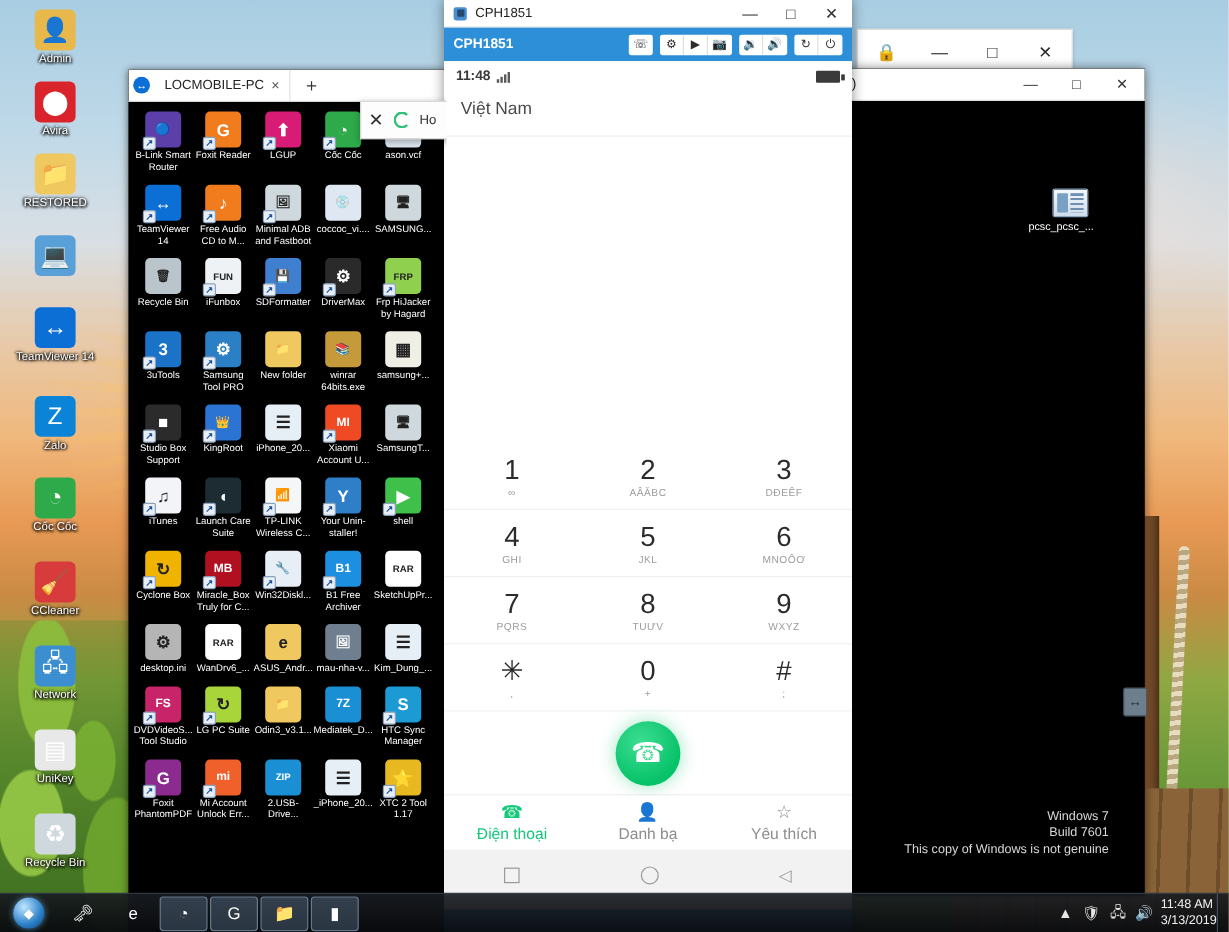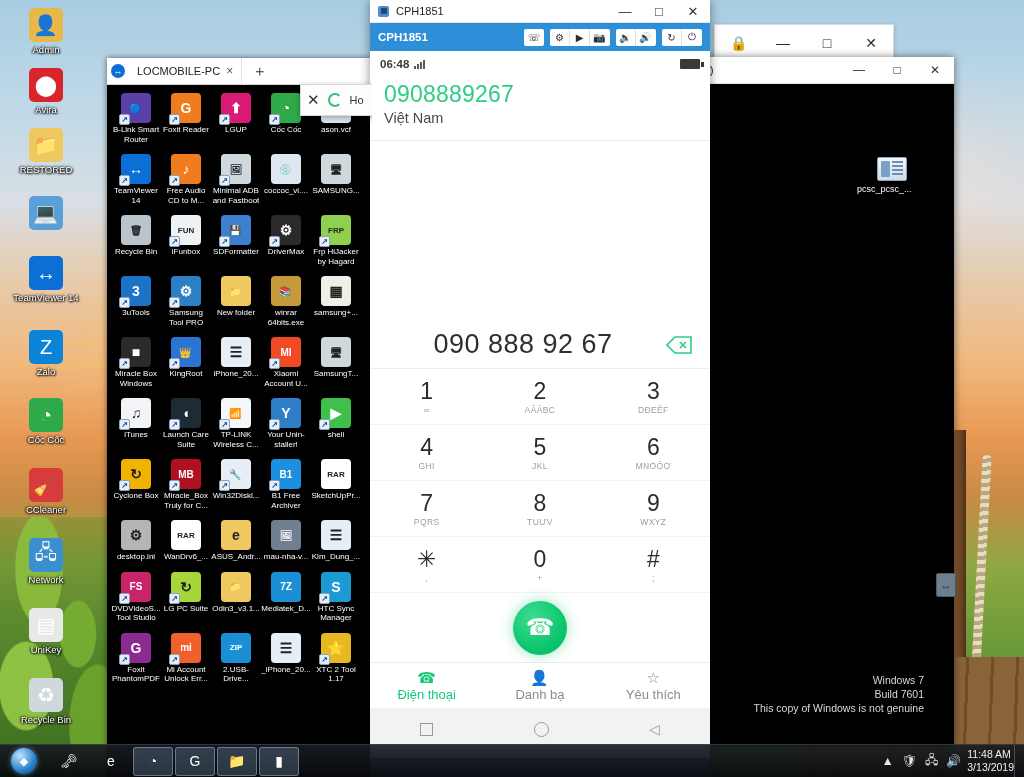--- a/index.html
+++ b/index.html
@@ -563,21 +563,21 @@
         <div class="gitem">
           <div class="gico sqicon" style="background:#c49a3a;font-size:10px;color:#fff">📚</div>
           <div class="glbl">winrar 64bits.exe</div>
         </div>
         <div class="gitem">
           <div class="gico sqicon" style="background:#efefe6;font-size:14px;color:#222">▦</div>
           <div class="glbl">samsung+...</div>
         </div>
         <div class="gitem">
           <div class="gico sqicon" style="background:#2b2b2b;font-size:14px;color:#fff">■<span class="shortcut">↗</span></div>
-          <div class="glbl">Miracle Box Windows</div>
+          <div class="glbl">Studio Box Support</div>
         </div>
         <div class="gitem">
           <div class="gico sqicon" style="background:#2b74d4;font-size:10px;color:#fff">👑<span class="shortcut">↗</span></div>
           <div class="glbl">KingRoot</div>
         </div>
         <div class="gitem">
           <div class="gico sqicon" style="background:#e6eef6;font-size:14px;color:#222">☰</div>
           <div class="glbl">iPhone_20...</div>
         </div>
         <div class="gitem">
@@ -756,49 +756,39 @@
         <span class="bbtn">🔉</span>
         <span class="bbtn">🔊</span>
       </span>
       <span class="bgrp">
         <span class="bbtn">↻</span>
         <span class="bbtn">⏻</span>
       </span>
     </div>
 
     <div class="statusbar">
-      <span class="stime">06:48</span>
+      <span class="stime">11:48</span>
       <span class="sig">
         <i style="height:3px"></i>
           <i style="height:5px"></i>
           <i style="height:7px"></i>
           <i style="height:9px"></i>
       </span>
       <span class="spacer"></span>
       <span class="batt"></span>
     </div>
 
     <div class="callerbox">
       <div>
-        <div class="cnum">0908889267</div>
         <div class="cctry">Việt Nam</div>
       </div>
     </div>
 
     <div class="blankzone"></div>
 
-    <div class="numrow">
-      <div class="dnum">090 888 92 67</div>
-      <div class="dback">
-        <svg width="26" height="18" viewBox="0 0 26 18" aria-hidden="true">
-          <path d="M9 1 L25 1 L25 17 L9 17 L1 9 Z" fill="none" stroke="#2ecc84" stroke-width="1.6"></path>
-          <path d="M14 6 L20 12 M20 6 L14 12" stroke="#2ecc84" stroke-width="1.6"></path>
-        </svg>
-      </div>
-    </div>
 
     <div class="keypad" id="keypad">
         <div class="keyrow">
           <div class="key">
             <div class="kd">1</div>
             <div class="ks">∞</div>
           </div>
           <div class="key">
             <div class="kd">2</div>
             <div class="ks">AÂĂBC</div>

